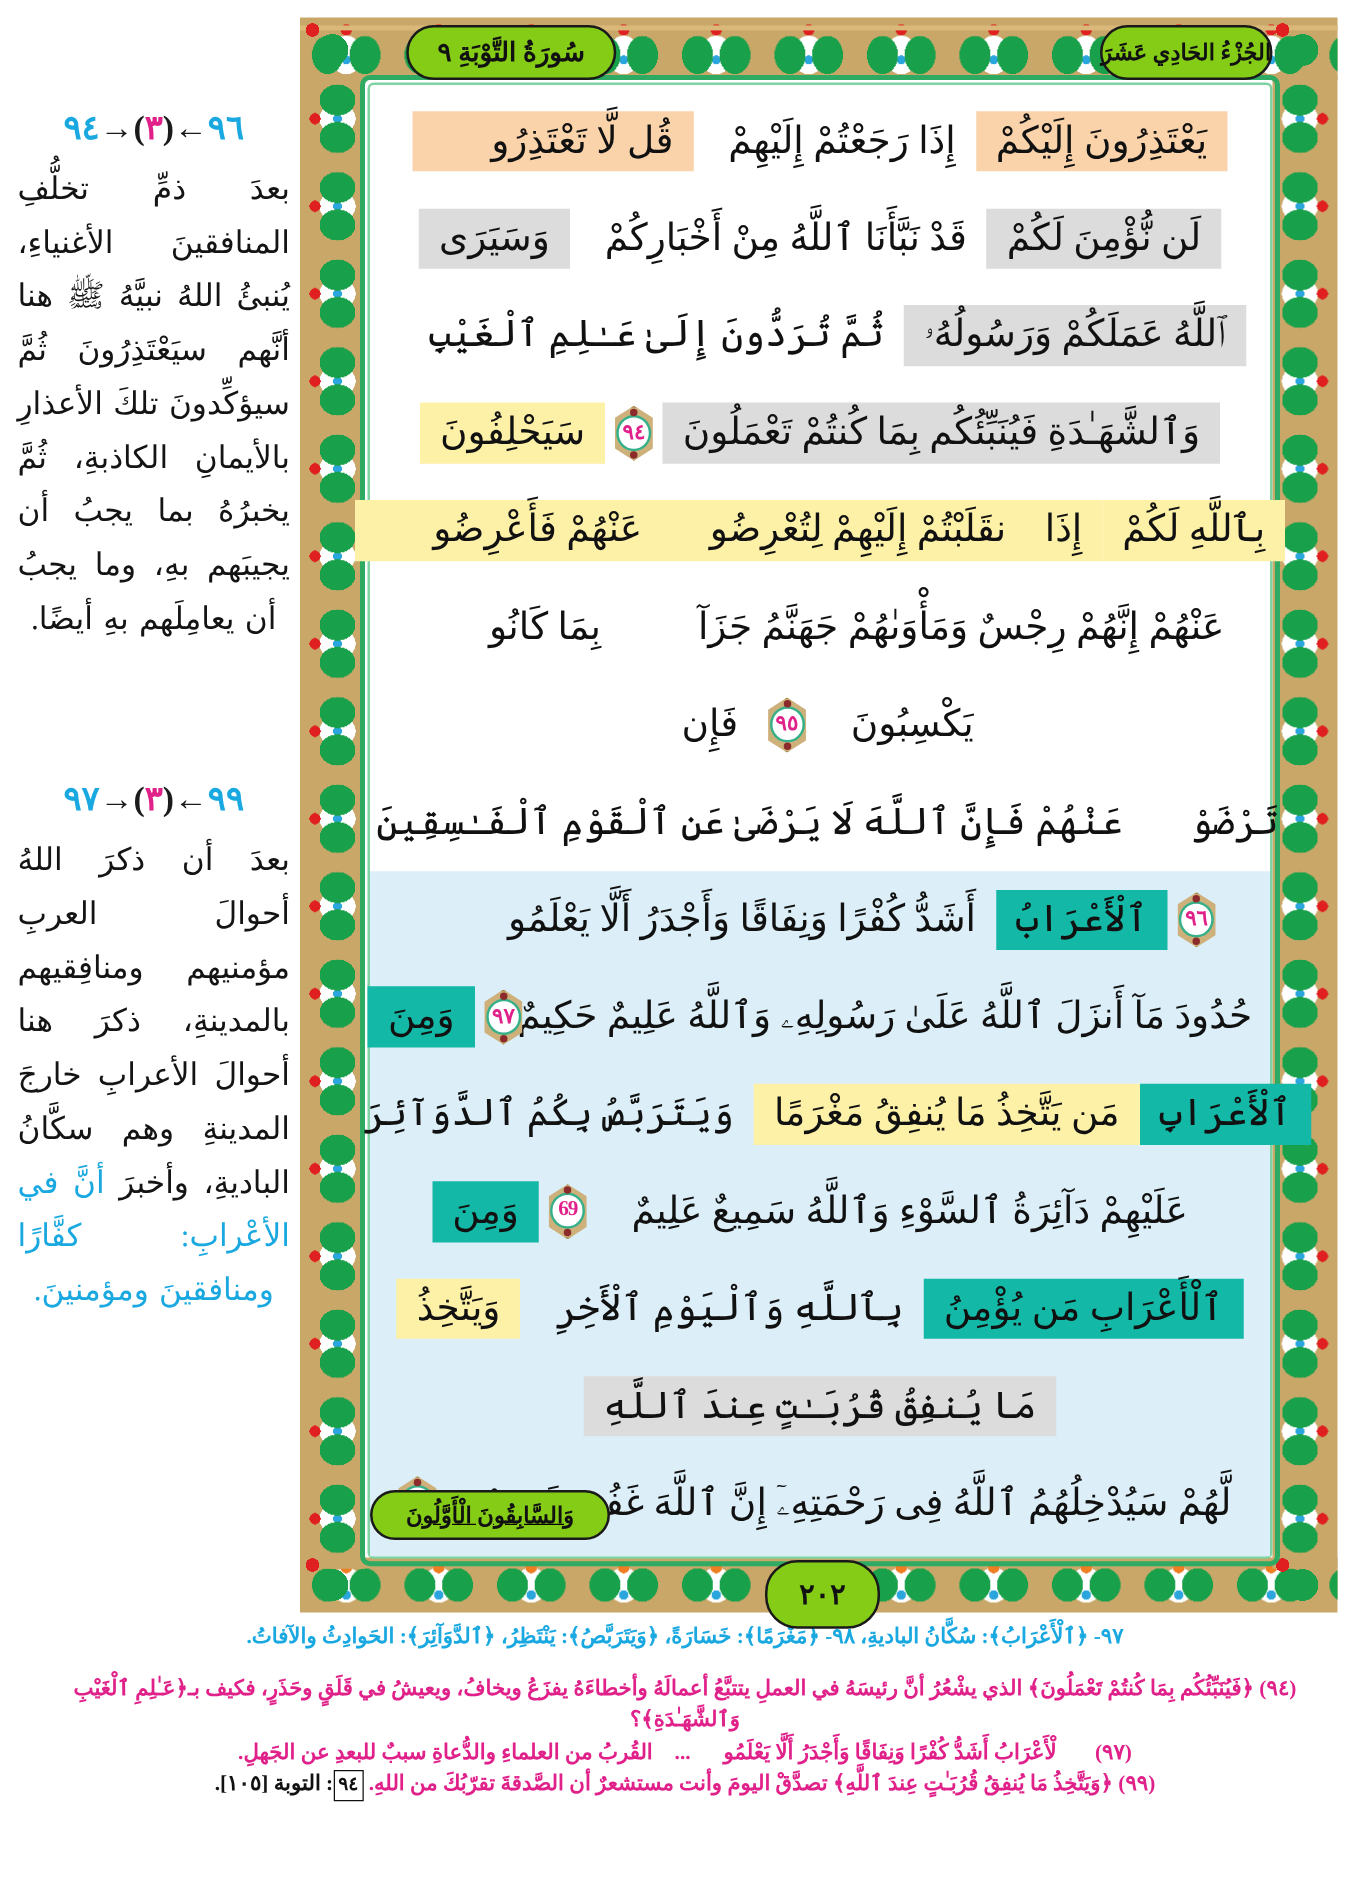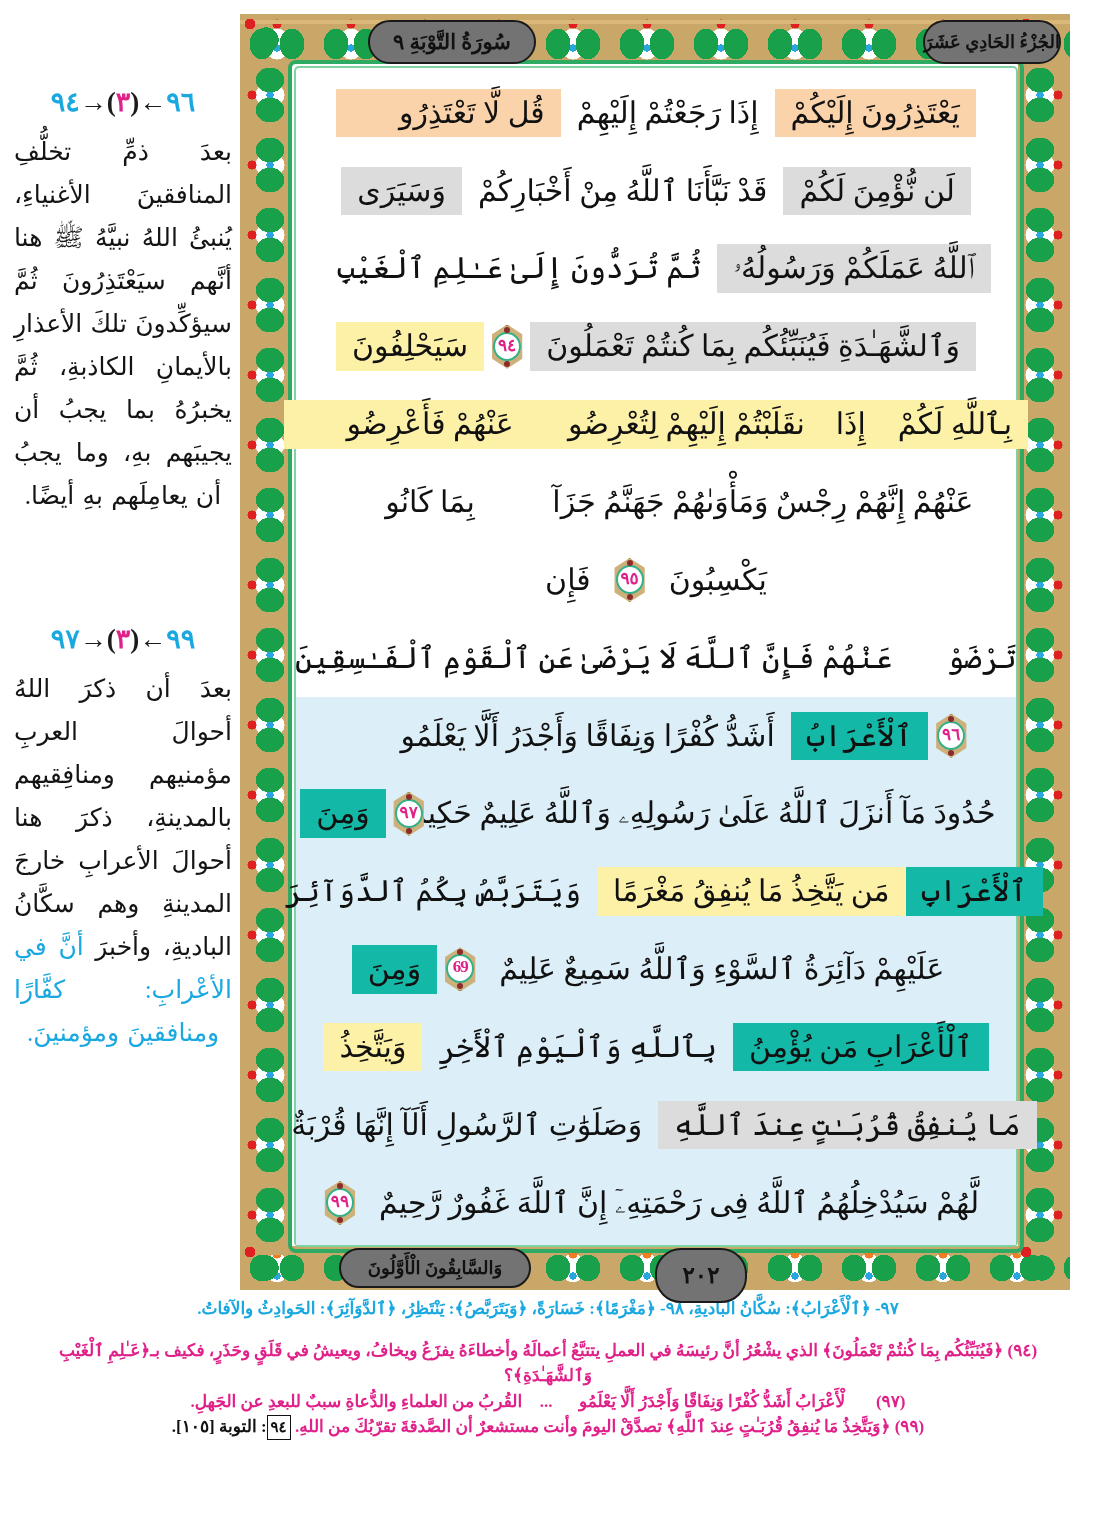--- a/index.html
+++ b/index.html
@@ -81,32 +81,31 @@
     position: absolute;
     left: 294px; top: 66px; width: 724px; height: 1181px;
     border: 2px solid #7fd2a1;
     border-radius: 5px;
     background: #ffffff;
   }
 
   
   .cartouche {
     position: absolute;
-    background: #737373;
+    background: #84cc16;
     border: 2.5px solid #1a1a1a;
     border-radius: 26px;
     display: flex; align-items: center; justify-content: center;
     z-index: 6;
     direction: rtl;
-    margin-left: 43px;
   }
   .cart-surah { left: 325px; top: 20px; width: 168px; height: 44px; }
   .cart-juz   { left: 880px; top: 20px; width: 138px; height: 44px; }
   .cart-page  { left: 612px; top: 1248px; width: 92px; height: 55px; }
-  .cart-foot  { left: 296px; top: 1248px; width: 192px; height: 40px; }
+  .cart-foot  { left: 296px; top: 1192px; width: 192px; height: 40px; text-decoration: underline; }
   .cart-txt {
     font-family: "Liberation Serif", serif;
     font-size: 21px; color: #111; font-weight: bold;
     white-space: nowrap; letter-spacing: -0.5px;
   }
   .cart-txt.sm { font-size: 18px; }
   .cart-txt.num { font-size: 23px; }
 
   
   .quran-area {
@@ -125,21 +124,21 @@
     color: #111;
     white-space: nowrap;
     letter-spacing: -1px;
     padding: 0 2px;
   }
   .ayah-line .seg { padding: 4px 16px; line-height: 1.35; }
   .hl-orange { background: #fad3ab; }
   .hl-grey   { background: #dcdcdc; }
   .hl-yellow { background: #fdf1a8; }
   .hl-pink   { background: #14b8a6; }
-  .hl-none   { background: transparent; }
+  .hl-none   { background: transparent; margin-left: 12px; }
 
   
   .blue-band {
     position: absolute;
     left: 296px; top: 697px; width: 720px; height: 548px;
     background: #dceef7;
     z-index: 2;
   }
 
   
@@ -342,21 +341,20 @@
         </span>
         <span class="seg hl-pink">وَمِنَ</span>
       </div>
       <div class="ayah-line">
         <span class="seg hl-pink">ٱلْأَعْرَابِ مَن يُؤْمِنُ</span>
         <span class="seg hl-none"> بِٱللَّهِ وَٱلْيَوْمِ ٱلْأَخِرِ</span>
         <span class="seg hl-yellow"> وَيَتَّخِذُ</span>
       </div>
       <div class="ayah-line">
         <span class="seg hl-grey">مَا يُنفِقُ قُرُبَـٰتٍ عِندَ ٱللَّهِ</span>
-        <span class="seg hl-none"> وَصَلَوَٰتِ ٱلرَّسُولِ أَلَآ إِنَّهَا قُرْبَةٌ</span>
       </div>
       <div class="ayah-line">
         <span class="seg hl-none">لَّهُمْ سَيُدْخِلُهُمُ ٱللَّهُ فِى رَحْمَتِهِۦٓ إِنَّ ٱللَّهَ غَفُورٌ رَّحِيمٌ</span>
         <span class="vmark">
           <span class="diamond"></span>
           <span class="ring"></span>
           <span class="dot-t"></span>
           <span class="dot-b"></span>
           <span class="num">٩٩</span>
         </span>

